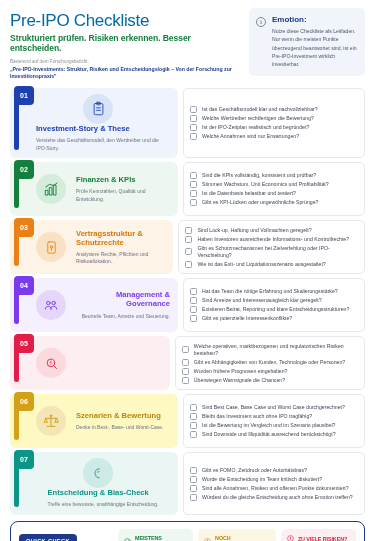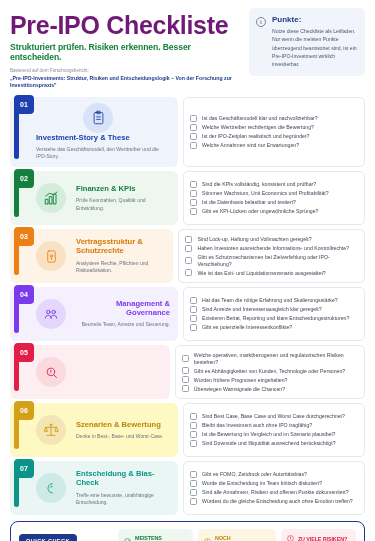--- a/index.html
+++ b/index.html
@@ -8,21 +8,21 @@
     font-family: "Liberation Sans", sans-serif;
     background: #ffffff;
     overflow: hidden;
   }
   .page { width: 375px; height: 541px; padding: 8px 10px 0 10px; position: relative; }
 
   
   .header { display: flex; align-items: flex-start; gap: 8px; }
   .header-left { flex: 1 1 auto; padding-top: 4px; }
   .title {
-    font-size: 25px; font-weight: bold; color: #701a75;
+    font-size: 17px; font-weight: normal; color: #0369a1;
     letter-spacing: -0.3px; line-height: 1.1;
   }
   .subtitle {
     margin-top: 2px; font-size: 8.6px; font-weight: bold; color: #15803d;
     letter-spacing: -0.1px;
   }
   .source-label { margin-top: 6px; font-size: 4.6px; color: #8a8f98; }
   .source-title {
     margin-top: 2px; font-size: 5.2px; font-weight: bold; color: #1e3a8a;
     line-height: 1.45;
@@ -107,21 +107,21 @@
   <div class="header">
     <div class="header-left">
       <div class="title">Pre-IPO Checkliste</div>
       <div class="subtitle">Strukturiert prüfen. Risiken erkennen. Besser entscheiden.</div>
       <div class="source-label">Basierend auf dem Forschungsbericht:</div>
       <div class="source-title">„Pre-IPO-Investments: Struktur, Risiken und Entscheidungslogik – Von der Forschung zur Investitionspraxis"</div>
     </div>
     <div class="hinweis">
       <div class="info-icon">i</div>
       <div>
-        <div class="hinweis-title">Punkte:</div>
+        <div class="hinweis-title">Emotion:</div>
         <div class="hinweis-body">Nutze diese Checkliste als Leitfaden. Nur wenn die meisten Punkte überzeugend beantwortet sind, ist ein Pre-IPO-Investment wirklich investierbar.</div>
       </div>
     </div>
   </div>
 
   <div class="sections" id="sections">
       <div class="section">
         <div class="card" style="background: rgb(238, 243, 252); flex-direction: column;">
           <div class="side-bar" style="background: rgb(30, 64, 175);"></div>
           <div class="badge" style="background: rgb(30, 64, 175);">01</div>
@@ -328,21 +328,21 @@
             <div class="checkbox"></div>
             <div class="check-label">Ist die Bewertung im Vergleich und im Szenario plausibel?</div>
           </div>
           <div class="check-row">
             <div class="checkbox"></div>
             <div class="check-label">Sind Downside und Illiquidität ausreichend berücksichtigt?</div>
           </div>
         </div>
       </div>
       <div class="section">
-        <div class="card" style="background: rgb(233, 246, 244);">
+        <div class="card" style="background: rgb(233, 246, 244); flex-direction: column;">
           <div class="side-bar" style="background: rgb(13, 148, 136);"></div>
           <div class="badge" style="background: rgb(13, 148, 136);">07</div>
           <div class="icon-circle" style="background: rgb(205, 234, 230);">
             <svg width="15" height="15" viewBox="0 0 24 24">
               <path d="M13 4.5c-3 0-5.5 2-5.5 4.2 0 .9-1.3 1.3-1.3 3 0 1.6 1.3 2 1.3 3 0 2.3 2.5 4.3 5.5 4.3" stroke="#0d9488" fill="none" stroke-width="1.4" stroke-linecap="round" stroke-linejoin="round"></path>
               <path d="M13 8.5c-1.3 0-2.2.8-2.2 1.8" stroke="#0d9488" fill="none" stroke-width="1.4" stroke-linecap="round" stroke-linejoin="round"></path>
             </svg>
           </div>
           <div class="card-text">
             <div class="card-title" style="color: rgb(13, 148, 136);">Entscheidung &amp; Bias-Check</div>

